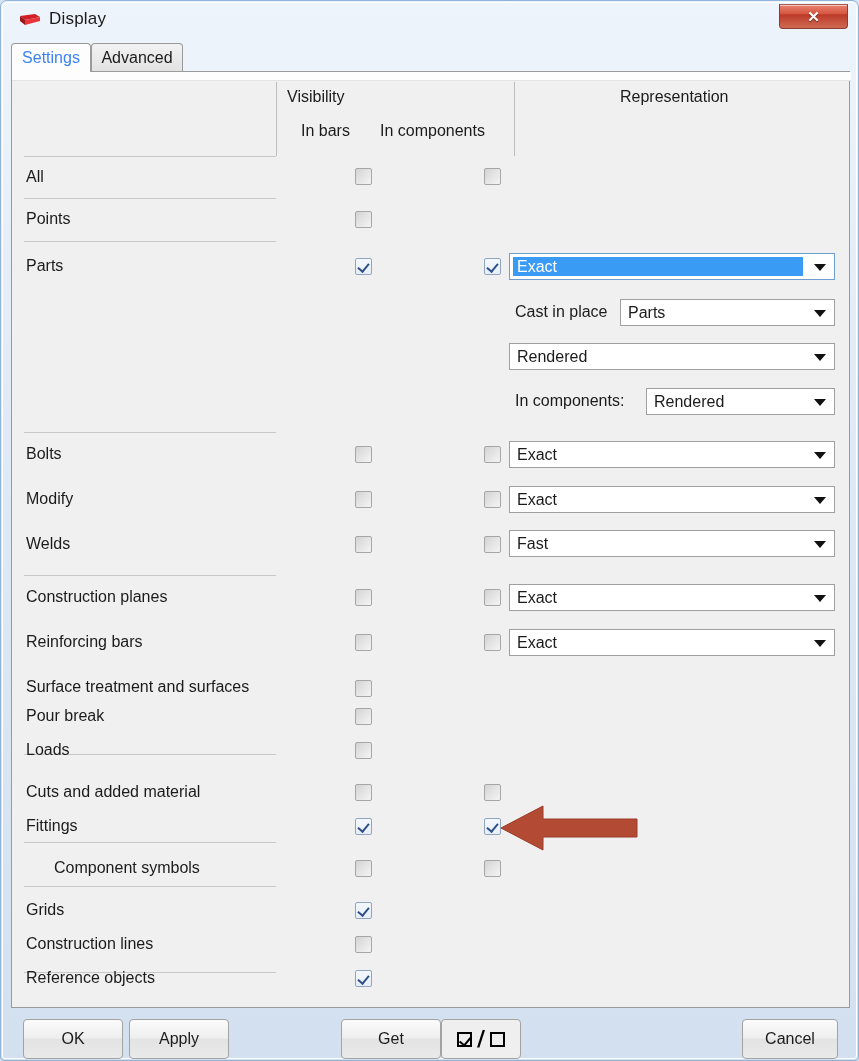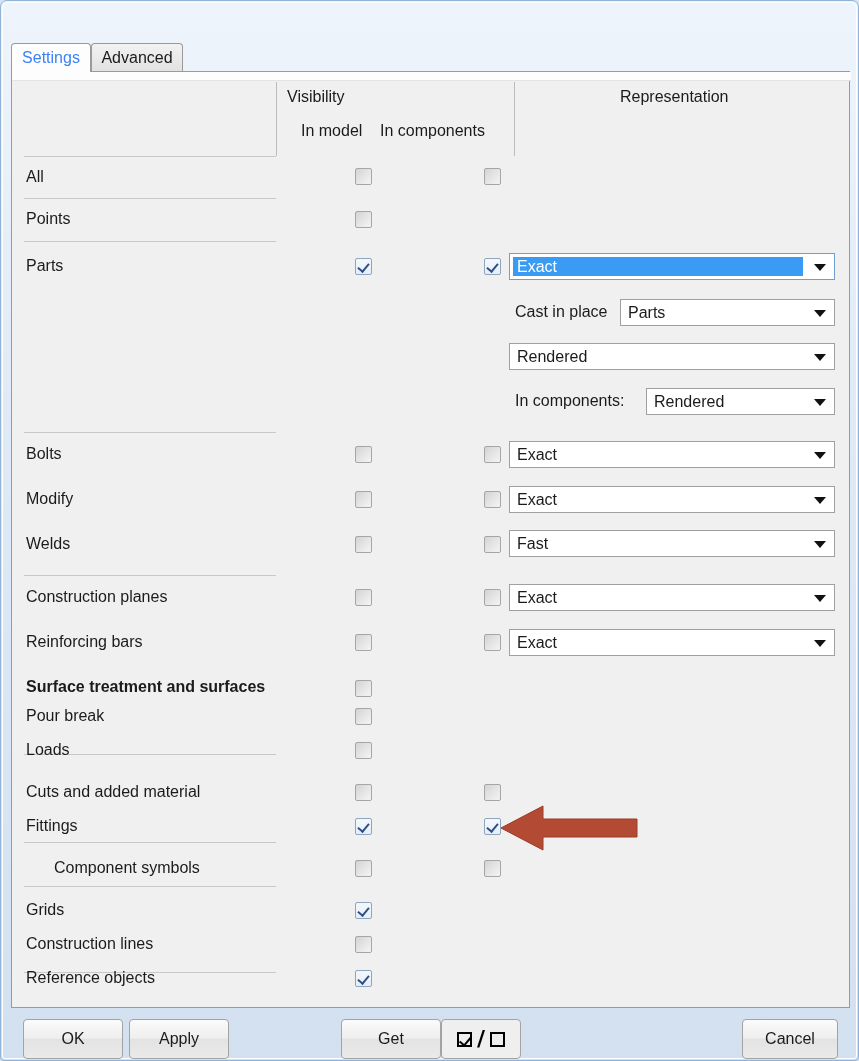--- a/index.html
+++ b/index.html
@@ -193,20 +193,31 @@
     transform:rotate(40deg);
   }
   .tgslash{font-size:22px;font-weight:bold;line-height:1;padding:0 3px;}
 </style>
 </head>
 <body>
 
 <div id="window">
   <div id="window-inner-glow"></div>
 
+  <div id="titlebar">
+    <svg id="app-icon" viewBox="0 0 22 16">
+      <path d="M1 3 L16 1 L21 4 L6 7 Z" fill="#cf2026"></path>
+      <path d="M1 3 L6 7 L6 12 L1 8 Z" fill="#9c1518"></path>
+      <path d="M6 7 L21 4 L21 8 L6 12 Z" fill="#e8353a"></path>
+    </svg>
+    <div id="title-text">Display</div>
+    <div id="close-btn">
+      <div id="close-glyph">✕</div>
+    </div>
+  </div>
 
   <div id="client">
 
     <div id="tabstrip">
       <div class="tab active" id="tab-settings">
         <span>Settings</span>
       </div>
       <div class="tab inactive" id="tab-advanced">
         <span>Advanced</span>
       </div>
@@ -215,21 +226,21 @@
     <div id="panel">
       <div id="panel-top-white"></div>
 
       <div id="grid">
 
         <div class="vdiv" style="left:264px;top:2px;height:74px;"></div>
         <div class="vdiv" style="left:502px;top:2px;height:74px;"></div>
 
         <div class="colhead" style="left:275px;top:8px;">Visibility</div>
         <div class="colhead" style="left:608px;top:8px;">Representation</div>
-        <div class="colhead" style="left:289px;top:42px;">In model</div>
+        <div class="colhead" style="left:289px;top:42px;">In bars</div>
         <div class="colhead" style="left:368px;top:42px;">In components</div>
 
         <div class="hsep" style="left:12px;top:76px;width:252px;"></div>
         <div class="hsep" style="left:12px;top:118px;width:252px;"></div>
         <div class="hsep" style="left:12px;top:161px;width:252px;"></div>
         <div class="hsep" style="left:12px;top:352px;width:252px;"></div>
         <div class="hsep" style="left:12px;top:495px;width:252px;"></div>
         <div class="hsep" style="left:12px;top:674px;width:252px;"></div>
         <div class="hsep" style="left:12px;top:762px;width:252px;"></div>
         <div class="hsep" style="left:12px;top:806px;width:252px;"></div>
@@ -301,21 +312,21 @@
         </div>
 
         <div class="rowlabel" style="left:14px;top:553px;">Reinforcing bars</div>
         <div class="cb off" style="left:343px;top:554px;"></div>
         <div class="cb off" style="left:472px;top:554px;"></div>
         <div class="combo" style="left:497px;top:549px;width:326px;">
           <div class="ctext">Exact</div>
           <div class="arrow"></div>
         </div>
 
-        <div class="rowlabel" style="left:14px;top:598px;font-weight:bold;">Surface treatment and surfaces</div>
+        <div class="rowlabel" style="left:14px;top:598px;">Surface treatment and surfaces</div>
         <div class="cb off" style="left:343px;top:600px;"></div>
 
         <div class="rowlabel" style="left:14px;top:627px;">Pour break</div>
         <div class="cb off" style="left:343px;top:628px;"></div>
 
         <div class="rowlabel" style="left:14px;top:661px;">Loads</div>
         <div class="cb off" style="left:343px;top:662px;"></div>
 
         <div class="rowlabel" style="left:14px;top:703px;">Cuts and added material</div>
         <div class="cb off" style="left:343px;top:704px;"></div>

